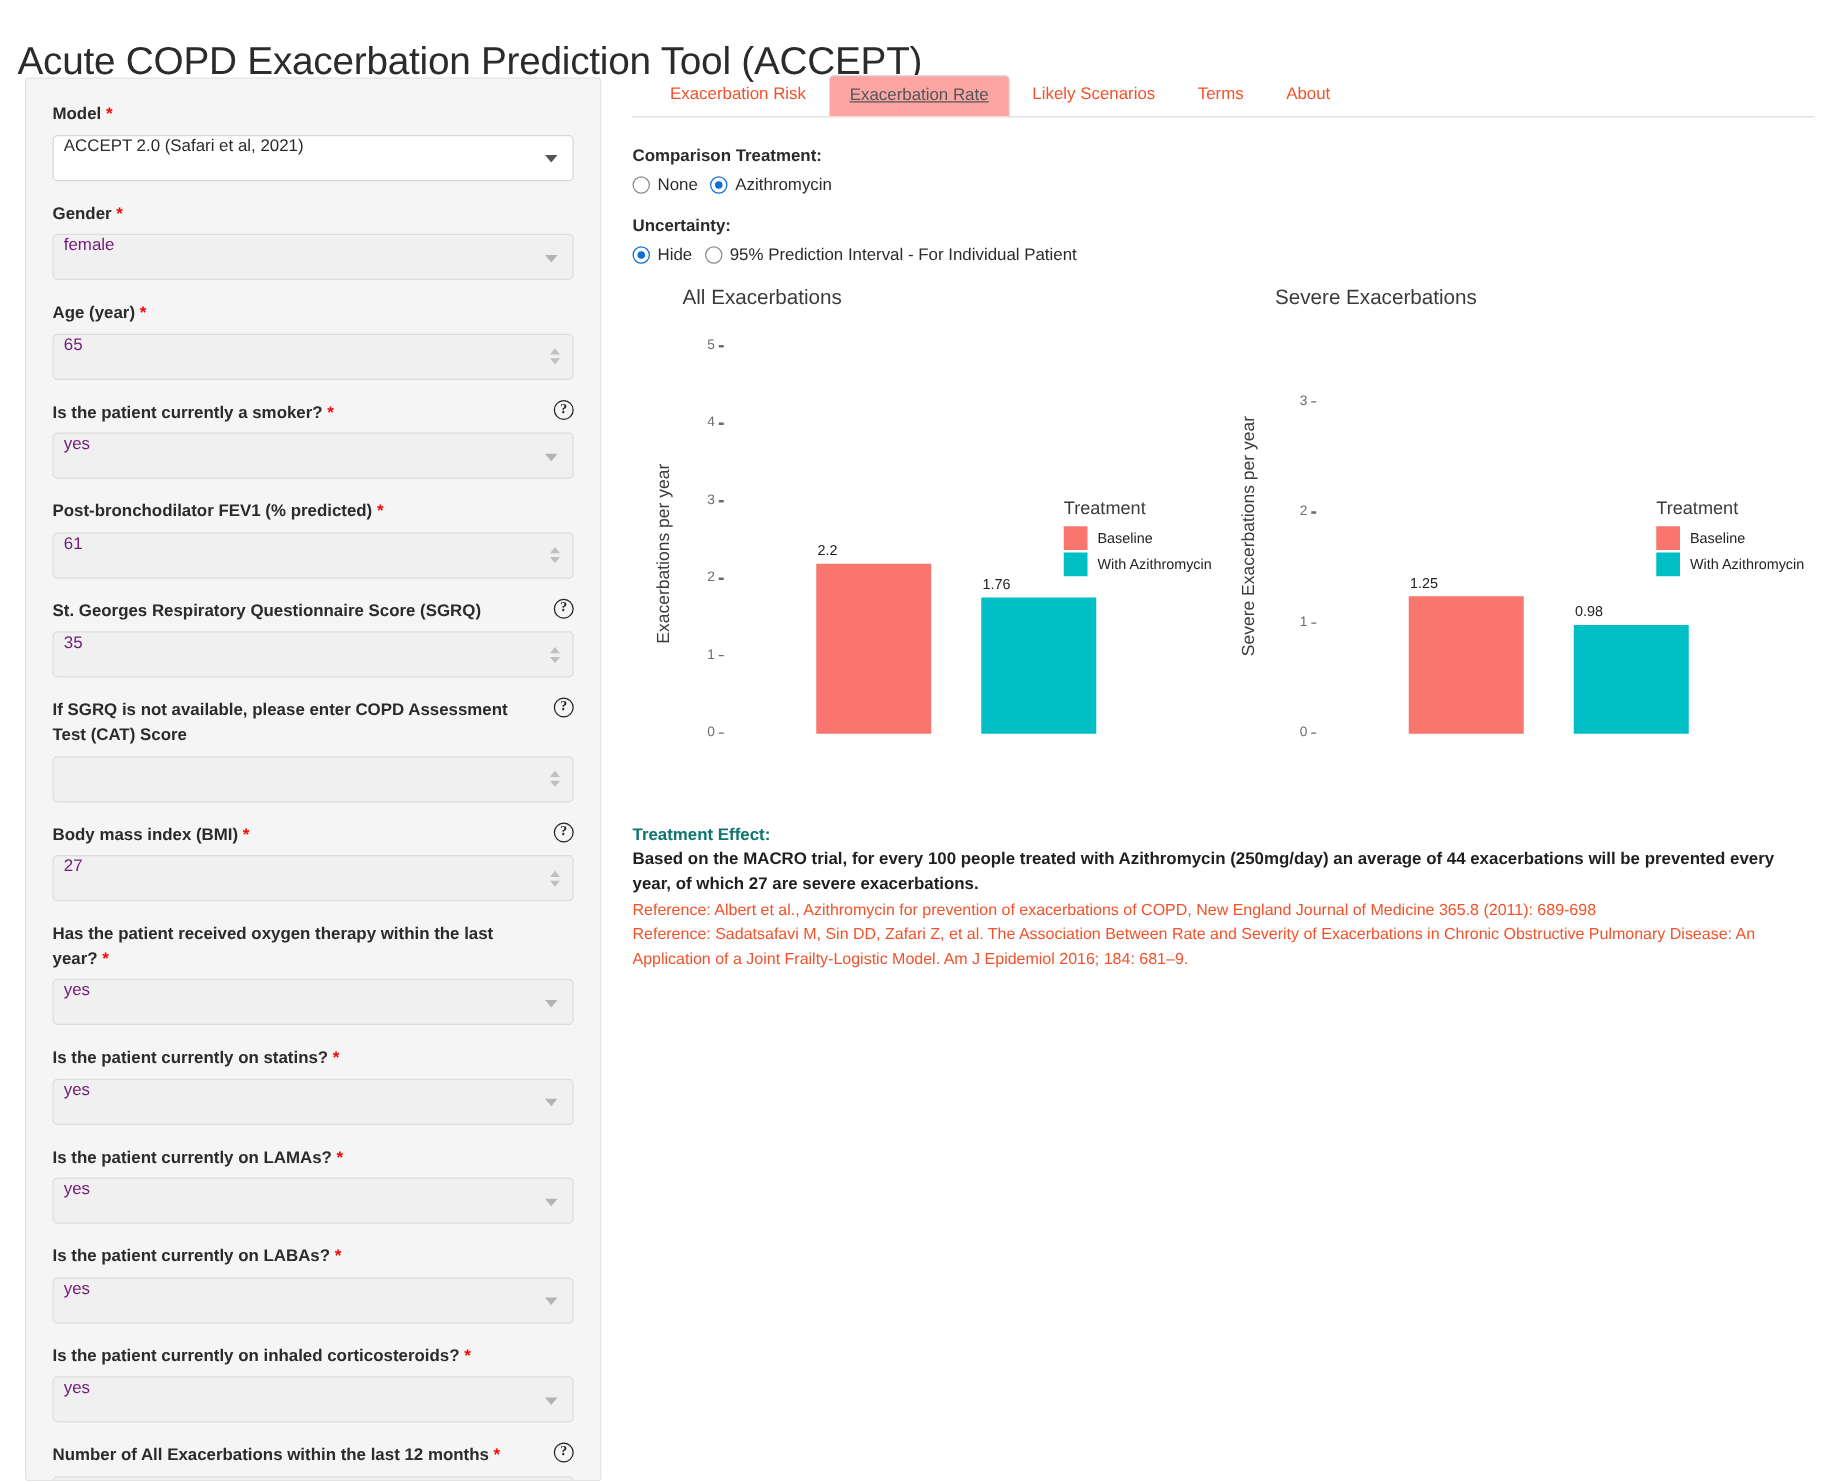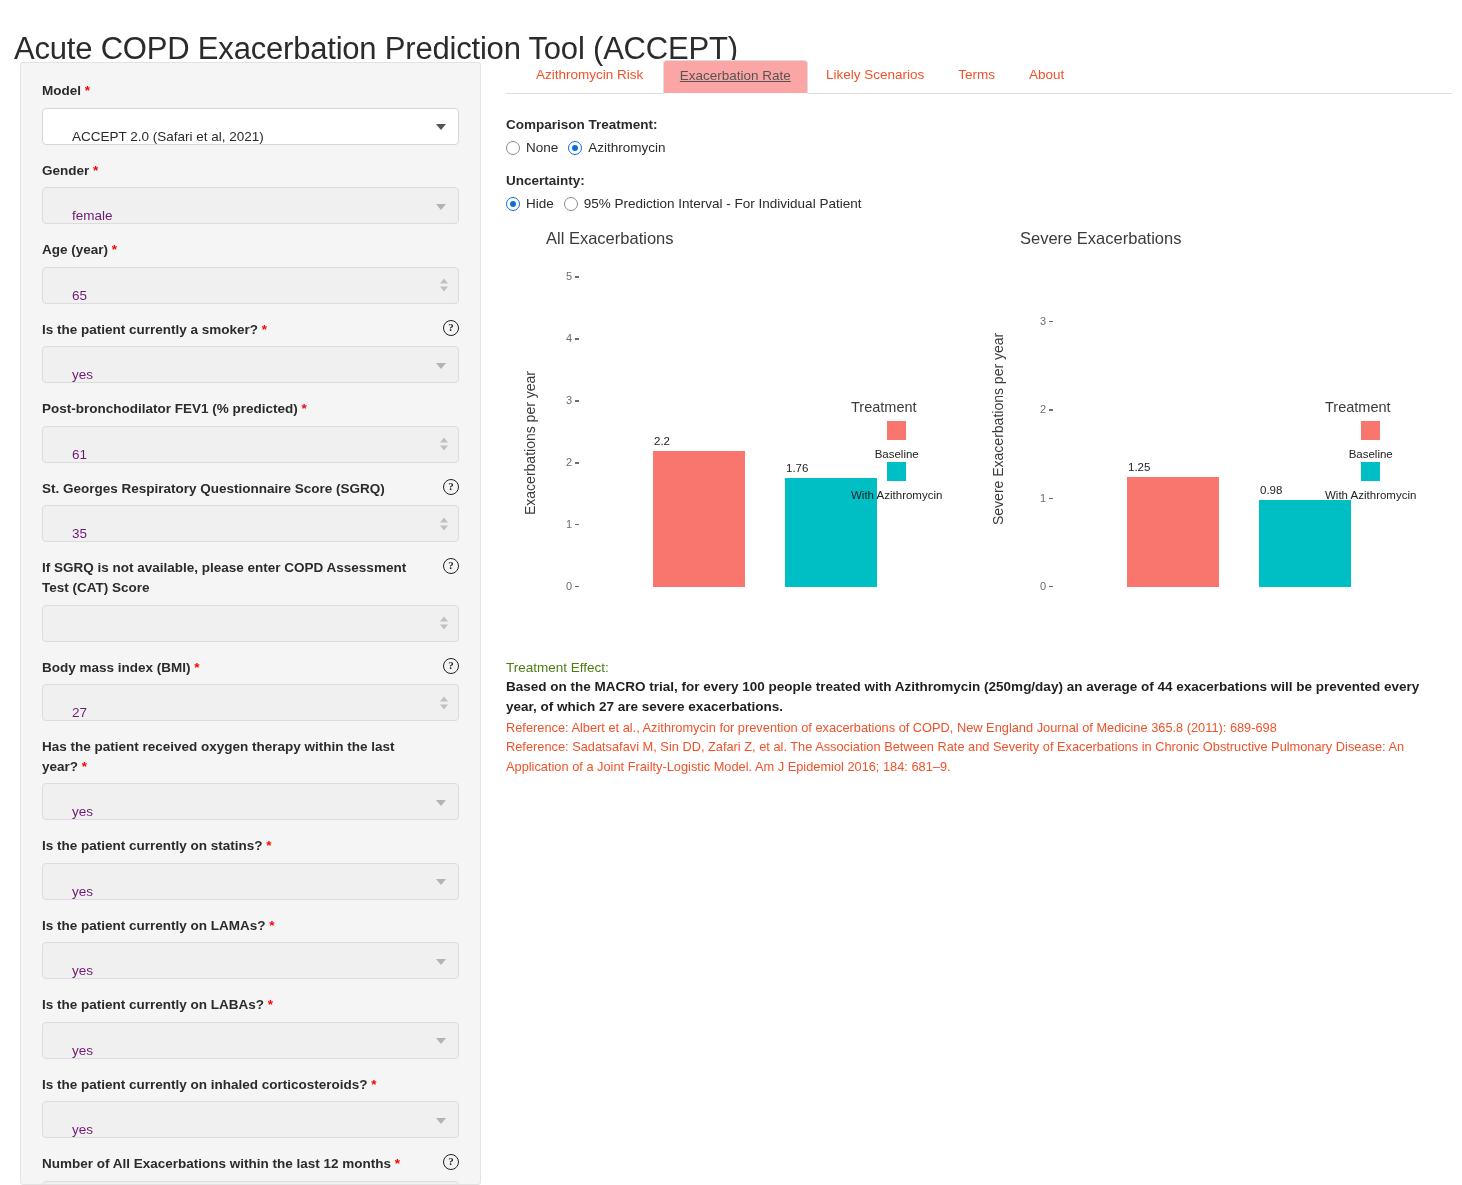--- a/index.html
+++ b/index.html
@@ -62,22 +62,22 @@
   }
 
   .control {
     position: relative;
     width: 100%;
     height: 37px;
     border: 1px solid #d6d6d6;
     border-radius: 4px;
     background: #ffffff;
     display: flex;
-    align-items: flex-end;
-    padding: 0 29px;
+    align-items: flex-start;
+    padding: 0 8px;
     font-size: 13.5px;
   }
   .control.disabled { background: #f0f0f0; color: #9a9a9a; border-color: #dcdcdc; }
   .control .value { color: #2b2b2b; font-size: 13.5px; }
   .control.disabled .value { color: #701a75; }
   .control .value.empty { color: transparent; }
 
   .caret {
     position: absolute; right: 12px; top: 50%;
     width: 0; height: 0;
@@ -193,30 +193,30 @@
   .bar.baseline { background: #f8766d; }
   .bar.treated  { background: #00bfc4; }
   .bar-label {
     position: absolute;
     font-size: 11.5px;
     color: #222;
     white-space: nowrap;
   }
   .legend { position: absolute; }
   .legend-title { font-size: 14.5px; color: #3b3b3b; margin-bottom: 6px; }
-  .legend-row { display: flex; align-items: center; gap: 8px; margin-bottom: 2px; flex-direction: column; }
+  .legend-row { display: flex; align-items: center; gap: 8px; margin-bottom: 2px; }
   .legend-swatch { width: 19px; height: 19px; flex: none; }
   .legend-swatch.baseline { background: #f8766d; }
   .legend-swatch.treated  { background: #00bfc4; }
   .legend-label { font-size: 11.5px; color: #222; white-space: nowrap; }
 
   
   .effect { position: absolute; left: 0; top: 600px; width: 946px; }
   .effect-head {
-    font-size: 13.5px; font-weight: normal; color: #4d7c0f; margin-bottom: 2px;
+    font-size: 13.5px; font-weight: bold; color: #0f766e; margin-bottom: 2px;
   }
   .effect-body {
     font-size: 13.5px; font-weight: bold; color: #1f1f1f;
     line-height: 1.45; margin-bottom: 2px;
   }
   .effect-ref {
     font-size: 12.8px; color: #f2522a; line-height: 1.5;
   }
 </style>
 </head>
@@ -341,21 +341,21 @@
         <div class="field-label"><span>Number of All Exacerbations within the last 12 months</span><span class="req"> *</span></div>
         <div class="help-icon">?</div>
         <div class="control disabled"></div>
       </div>
     </div>
 
   <div class="main">
 
     <div class="tabs" id="tabbar">
       <div class="tabs-line"></div>
-    <div class="tab" style="left: 14px;">Azithromycin Risk</div>
+    <div class="tab" style="left: 14px;">Exacerbation Risk</div>
         <div class="tab active" style="left: 156.812px;">Exacerbation Rate</div>
         <div class="tab" style="left: 303.891px;">Likely Scenarios</div>
         <div class="tab" style="left: 436.188px;">Terms</div>
         <div class="tab" style="left: 506.938px;">About</div>
       </div>
 
     <div class="opts">
       <div class="opt-title">Comparison Treatment:</div>
       <div class="radio-row" id="cmp-radios">
           <label class="radio-item">

